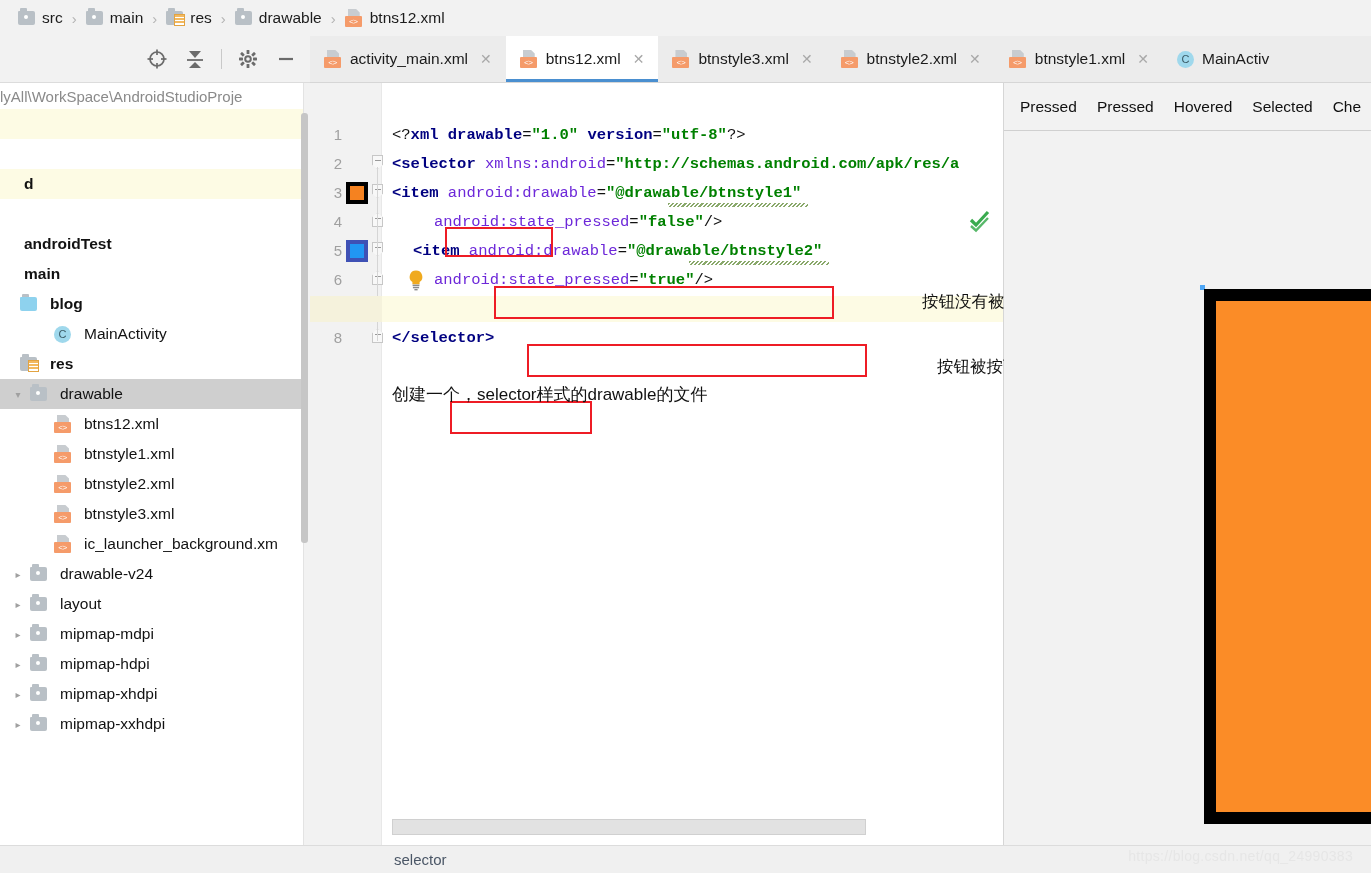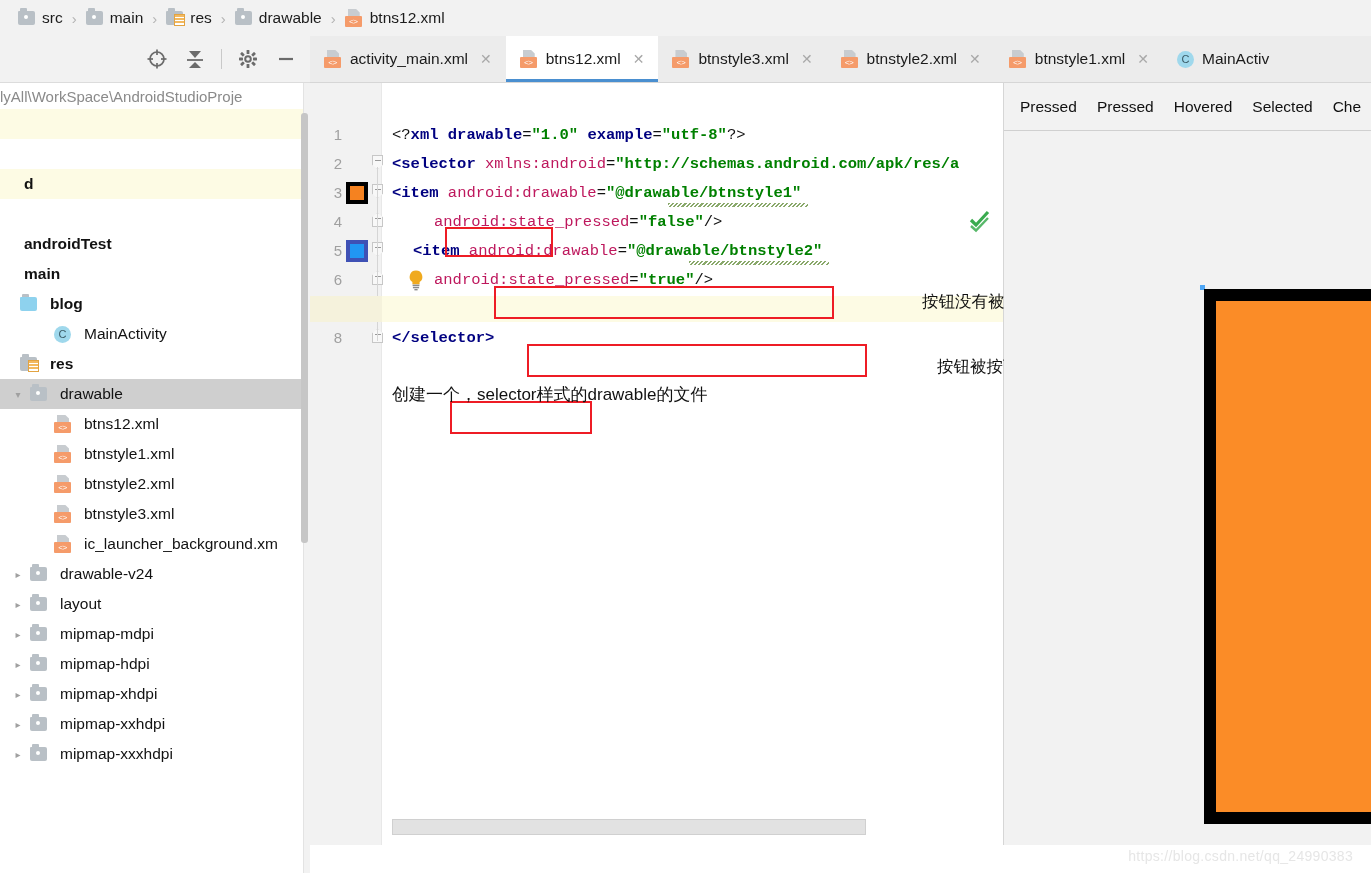--- a/index.html
+++ b/index.html
@@ -163,21 +163,21 @@
   .codearea {
     position:absolute; left:72px; top:0; right:0; height:762px;
     font-family:"Liberation Mono", monospace; font-size:15.5px;
   }
   .cl { position:absolute; left:0; white-space:pre; }
   .hl-line {
     position:absolute; left:0; right:0; height:26px; background:#fdfbe4;
   }
   .t-punct { color:#111111; }
   .t-tag   { color:#000080; font-weight:bold; }
-  .t-attr  { color:#be185d; }
+  .t-attr  { color:#6d28d9; }
   .t-val   { color:#008000; font-weight:bold; }
   .squiggle {
     position:absolute; height:4px;
     background: repeating-linear-gradient(135deg,#8aa96b 0 1.5px,transparent 1.5px 3px);
   }
   .redbox {
     position:absolute; border:2px solid #ee1c25; pointer-events:none;
   }
   .note {
     position:absolute; font-family:"Liberation Sans", sans-serif;
@@ -471,28 +471,20 @@
           </span>
           <span class="lbl">mipmap-xhdpi</span>
         </div>
         <div class="row">
           <span class="ind" style="width: 10px;"></span>
           <span class="arrow closed"></span>
           <span style="display: inline-flex; align-items: center; width: 22px; margin-left: 4px;">
             <span class="ic-folder dot"></span>
           </span>
           <span class="lbl">mipmap-xxhdpi</span>
-        </div>
-        <div class="row">
-          <span class="ind" style="width: 10px;"></span>
-          <span class="arrow closed"></span>
-          <span style="display: inline-flex; align-items: center; width: 22px; margin-left: 4px;">
-            <span class="ic-folder dot"></span>
-          </span>
-          <span class="lbl">mipmap-xxxhdpi</span>
         </div>
       </div>
   </div>
   <div class="tree-edge">
     <div class="tree-scroll"></div>
   </div>
 
   <div class="tabs">
     <div id="tabs-host" style="display:flex;align-items:stretch;">
         <div class="tab">
@@ -571,21 +563,21 @@
           <div class="fold up" style="top: 246px;">
             <div class="box"></div>
           </div>
           <div class="foldline" style="top: 84px; height: 174px;"></div>
           <div class="swatch" style="top: 99px; background: rgb(245, 130, 32); border: 4px solid rgb(0, 0, 0);"></div>
           <div class="swatch" style="top: 157px; background: rgb(33, 150, 243); border: 4px solid rgb(63, 81, 181);"></div>
         </div>
     </div>
     <div class="codearea">
       <div id="code-host">
-          <div class="cl" style="top: 43px; left: 10px;"><span class="t-punct">&lt;?</span><span class="t-tag">xml drawable</span><span class="t-punct">=</span><span class="t-val">"1.0"</span><span class="t-punct"> </span><span class="t-tag">example</span><span class="t-punct">=</span><span class="t-val">"utf-8"</span><span class="t-punct">?&gt;</span></div>
+          <div class="cl" style="top: 43px; left: 10px;"><span class="t-punct">&lt;?</span><span class="t-tag">xml drawable</span><span class="t-punct">=</span><span class="t-val">"1.0"</span><span class="t-punct"> </span><span class="t-tag">version</span><span class="t-punct">=</span><span class="t-val">"utf-8"</span><span class="t-punct">?&gt;</span></div>
           <div class="cl" style="top: 72px; left: 10px;"><span class="t-tag">&lt;selector</span><span class="t-punct"> </span><span class="t-attr">xmlns:android</span><span class="t-punct">=</span><span class="t-val">"http://schemas.android.com/apk/res/a</span></div>
           <div class="cl" style="top: 101px; left: 10px;"><span class="t-tag">&lt;item</span><span class="t-punct"> </span><span class="t-attr">android:drawable</span><span class="t-punct">=</span><span class="t-val">"@drawable/btnstyle1"</span></div>
           <div class="cl" style="top: 130px; left: 52px;"><span class="t-attr">android:state_pressed</span><span class="t-punct">=</span><span class="t-val">"false"</span><span class="t-punct">/&gt;</span></div>
           <div class="cl" style="top: 159px; left: 31px;"><span class="t-tag">&lt;item</span><span class="t-punct"> </span><span class="t-attr">android:drawable</span><span class="t-punct">=</span><span class="t-val">"@drawable/btnstyle2"</span></div>
           <div class="cl" style="top: 188px; left: 52px;"><span class="t-attr">android:state_pressed</span><span class="t-punct">=</span><span class="t-val">"true"</span><span class="t-punct">/&gt;</span></div>
           <div class="cl" style="top: 217px; left: 10px;"></div>
           <div class="cl" style="top: 246px; left: 10px;"><span class="t-tag">&lt;/selector&gt;</span></div>
         </div>
     </div>
     <div id="overlay-host">
@@ -625,15 +617,18 @@
         <span class="state-item">Hovered</span>
         <span class="state-item">Selected</span>
         <span class="state-item">Che</span>
       </div>
     <div class="canvas">
       <div class="handle"></div>
       <div class="btn-preview" id="btn-preview" style="background: rgb(251, 140, 39); border-color: rgb(0, 0, 0);"></div>
     </div>
   </div>
 
+  <div class="bottombar">
+    <span class="bc-crumb">selector</span>
+  </div>
   <div class="watermark">https://blog.csdn.net/qq_24990383</div>
 
 </div>
 
 </body></html>

